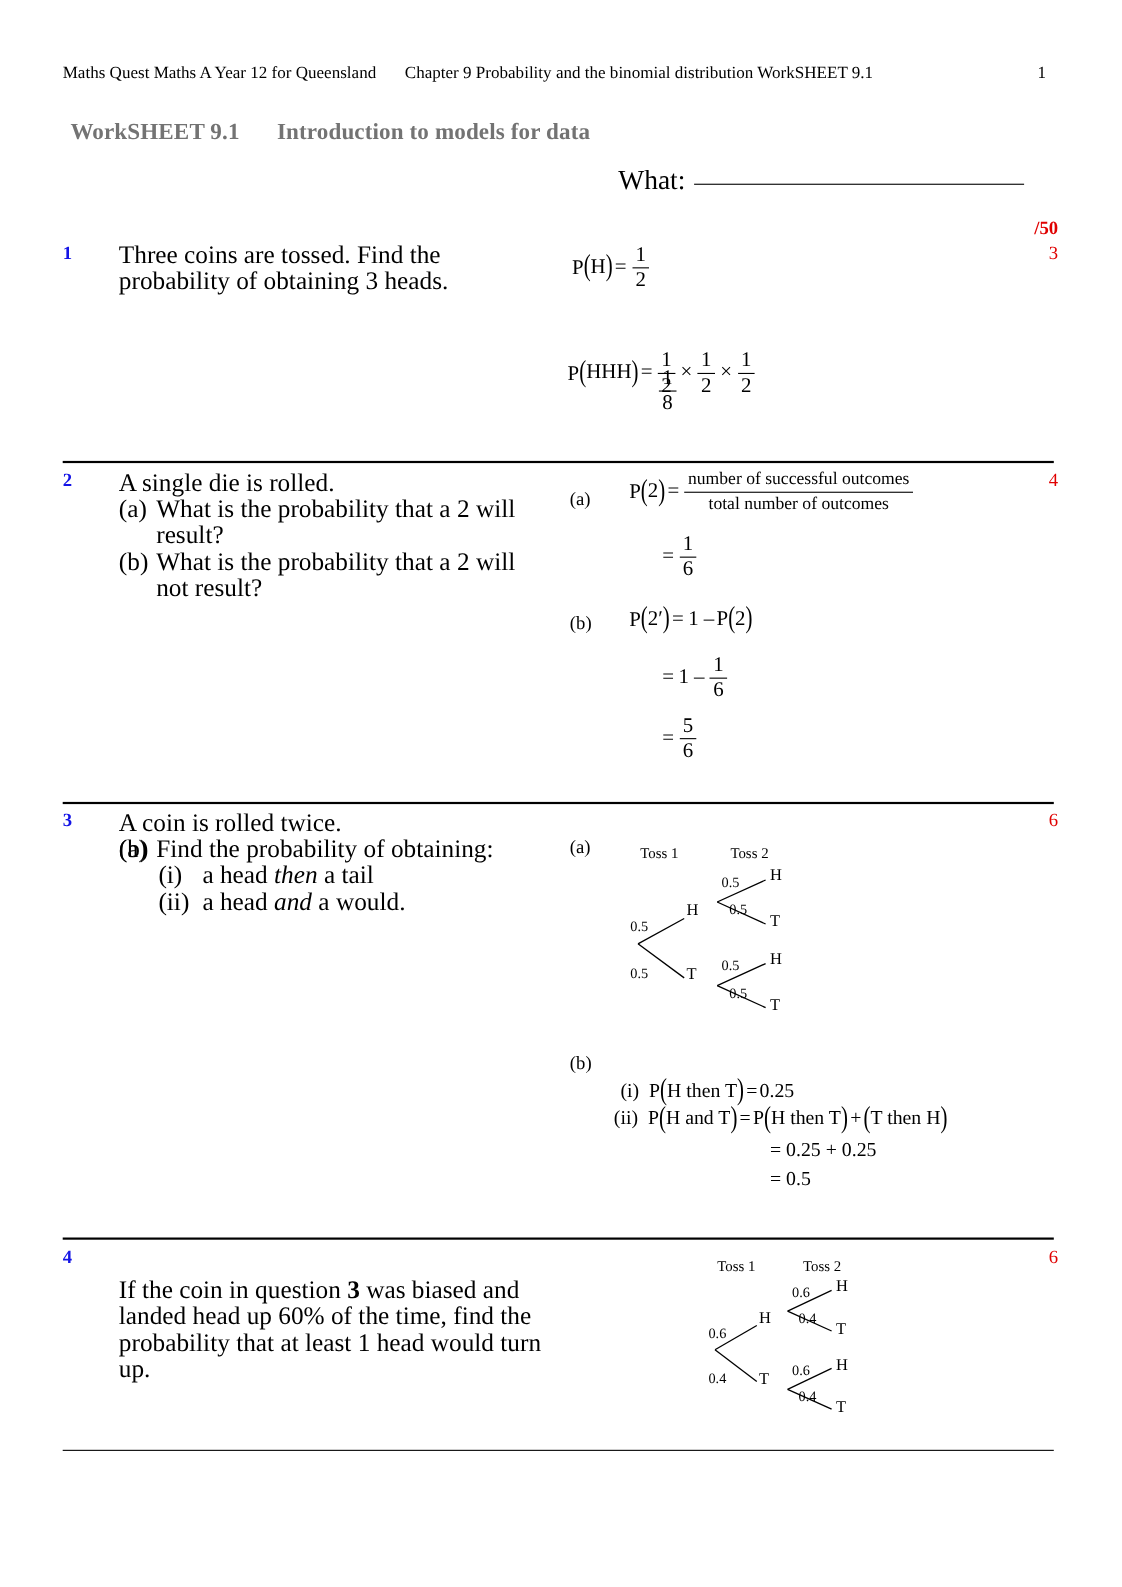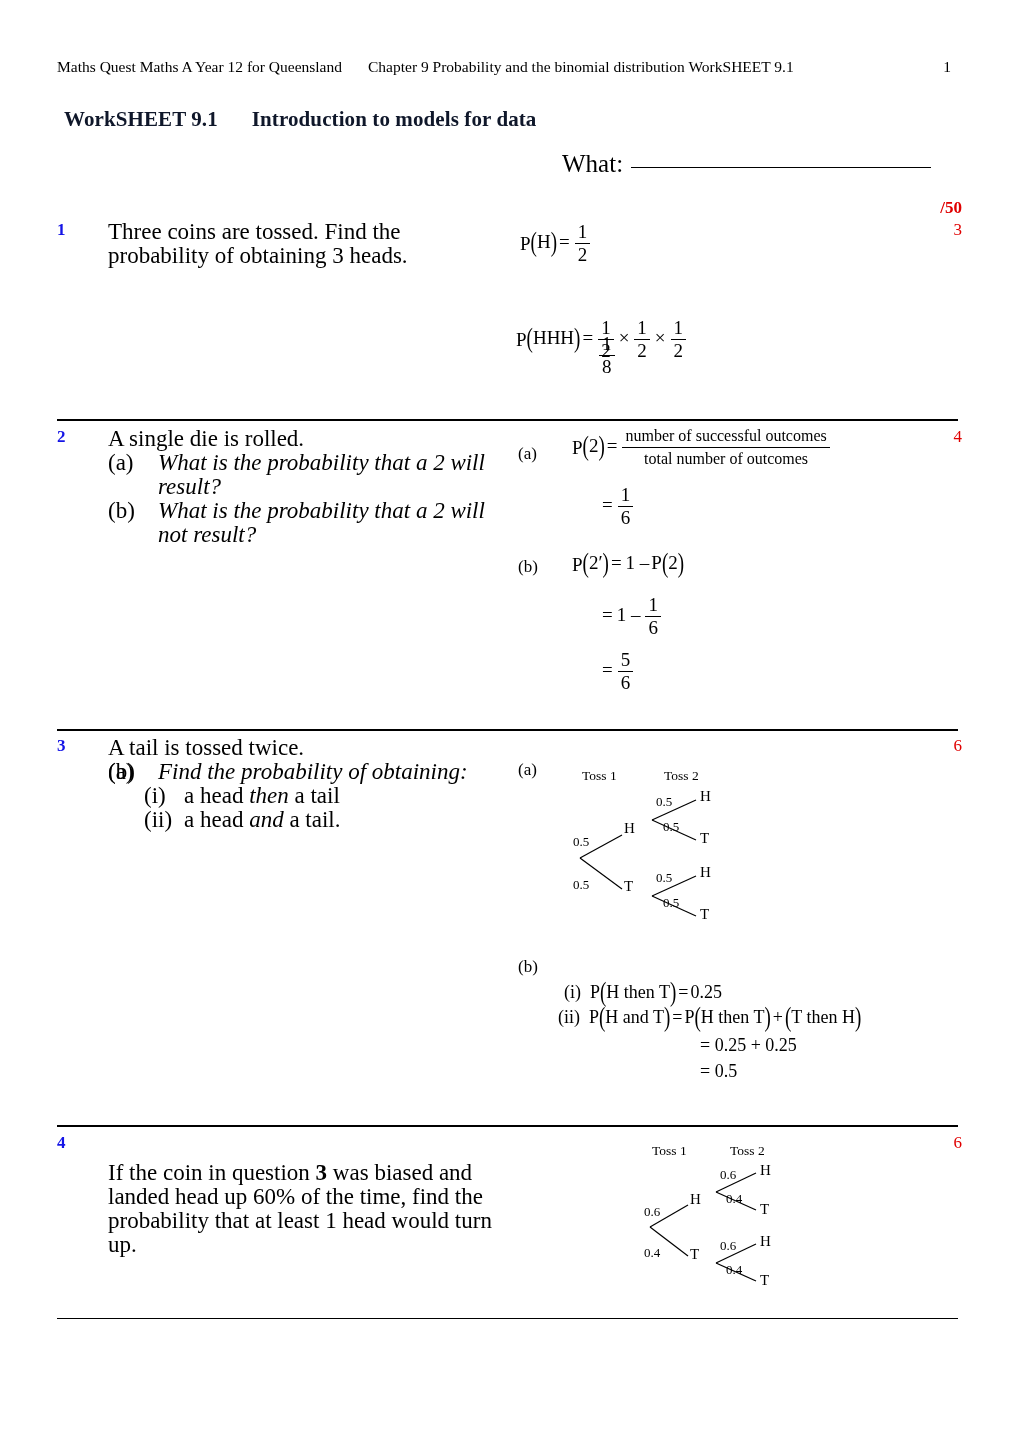--- a/index.html
+++ b/index.html
@@ -41,21 +41,21 @@
     right: 6px;
     top: 0;
   }
 
   .ws-title {
     position: absolute;
     left: 64px;
     top: 107px;
     font-size: 21px;
     font-weight: bold;
-    color: #0f172a;
+    color: #737373;
     white-space: nowrap;
     letter-spacing: 0.1px;
   }
   .ws-title .t-gap { display:inline-block; width: 34px; }
 
   .name-row {
     position: absolute;
     left: 562px;
     top: 147px;
     font-size: 25px;
@@ -108,22 +108,21 @@
     position: absolute;
     font-size: 23px;
     line-height: 24px;
   }
   .qtext .lbl {
     position: absolute;
     left: 0;
   }
   .qtext .bdy {
     display: block;
-    margin-left: 50px;
-    font-style: italic;
+    margin-left: 34px;
   }
   .sub {
     position: relative;
     display: block;
   }
   .sub2 {
     position: relative;
     display: block;
     margin-left: 36px;
   }
@@ -285,35 +284,35 @@
       <span class="num">5</span>
       <span class="den">6</span>
     </span>
   </div>
 
   <div class="rule" style="top:729px;"></div>
 
   <div class="qnum" style="left:57px; top:736px;">3</div>
   <div class="qmark" style="top:736px;">6</div>
   <div class="qtext" style="left:108px; top:736px; width:370px;">
-    <span class="sub">A tail is tossed twice.</span>
+    <span class="sub">A coin is rolled twice.</span>
     <span class="sub">
       <span class="lbl">(a)</span>
     </span>
     <span class="sub">
       <span class="lbl">(b)</span>
       <span class="bdy">Find the probability of obtaining:</span>
     </span>
     <span class="sub2">
       <span class="lbl2">(i)</span>
       <span class="bdy2"><span>a head </span><em>then</em><span> a tail</span></span>
     </span>
     <span class="sub2">
       <span class="lbl2">(ii)</span>
-      <span class="bdy2"><span>a head </span><em>and</em><span> a tail.</span></span>
+      <span class="bdy2"><span>a head </span><em>and</em><span> a would.</span></span>
     </span>
   </div>
 
   <div class="alabel" style="left:518px; top:760px;">(a)</div>
 
   <div class="tree" style="left:560px; top:778px; width:200px; height:160px;">
     <svg width="200" height="160" viewBox="0 0 200 160">
       <g stroke="#000" stroke-width="1.2" fill="none">
 
         <line x1="20" y1="80" x2="62" y2="57"></line>

